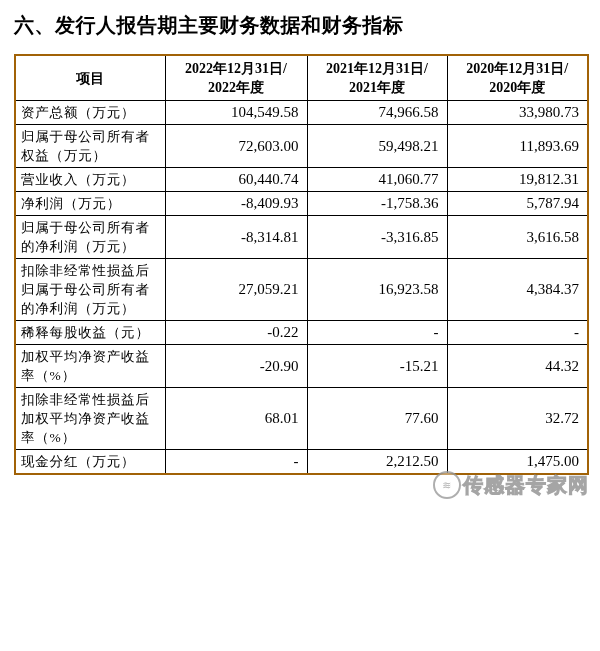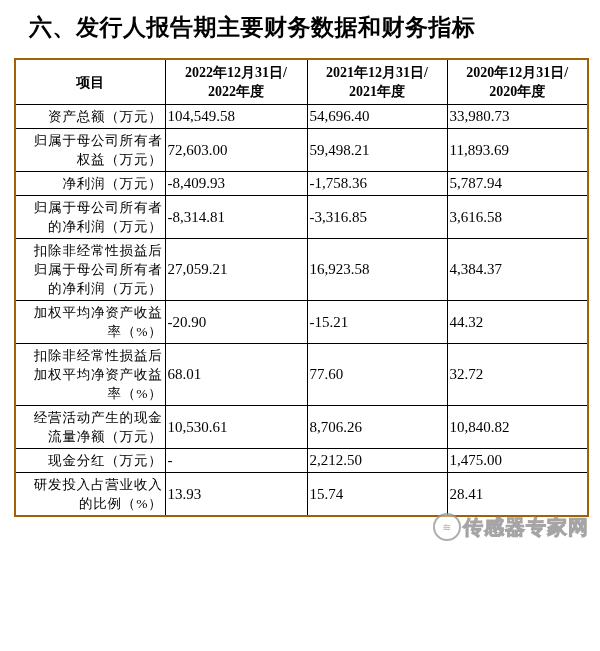--- a/index.html
+++ b/index.html
@@ -4,42 +4,42 @@
 <style>
   html,body { margin:0; padding:0; }
   body {
     width:600px; height:651px; overflow:hidden; position:relative;
     background:#ffffff; color:#000;
     font-family:"Liberation Serif","DejaVu Serif",serif;
   }
   .page { padding:10px 13px 0 14px; }
   .title {
     font-family:"Liberation Sans","DejaVu Sans",sans-serif;
-    font-size:23px; font-weight:bold; letter-spacing:0.5px;
-    margin:2px 0 15px 15px; color:#000;
+    font-size:20px; font-weight:bold; letter-spacing:0.5px;
+    margin:2px 0 15px 0; color:#000;
   }
   table.fin {
     border-collapse:collapse; table-layout:fixed; width:573px;
     border:2px solid #a16207;
   }
   table.fin th, table.fin td {
     border:1px solid #000;
   }
   .head-cell {
     font-size:14px; font-weight:bold; text-align:center;
     line-height:19px; padding:3px 2px; white-space:pre-line;
     vertical-align:middle;
   }
   .label-cell {
     font-size:13.5px; line-height:19px; letter-spacing:0.8px;
     padding:2px 2px 2px 5px; vertical-align:middle;
-    white-space:pre-line; text-align:right; font-weight:normal;
+    white-space:pre-line; text-align:left; font-weight:normal;
   }
   .value-cell {
-    font-size:15px; line-height:19px; 
+    font-size:15px; line-height:19px; text-align:right;
     padding:2px 8px 2px 2px; vertical-align:middle;
   }
   .note {
     position:relative; width:573px; margin-top:4px;
     font-size:13.5px; line-height:17px; letter-spacing:0.5px;
     white-space:pre-line; color:#000;
   }
   .watermark {
     position:absolute; top:-8px; right:-2px;
     display:flex; align-items:center; gap:2px;
@@ -80,29 +80,35 @@
         <th class="head-cell">2021年12月31日/
 2021年度</th>
         <th class="head-cell">2020年12月31日/
 2020年度</th>
       </tr>
     </thead>
     <tbody>
         <tr>
           <td class="label-cell">资产总额（万元）</td>
           <td class="value-cell">104,549.58</td>
-          <td class="value-cell">54,696.40</td>
+          <td class="value-cell">74,966.58</td>
           <td class="value-cell">33,980.73</td>
         </tr>
         <tr>
           <td class="label-cell">归属于母公司所有者
 权益（万元）</td>
           <td class="value-cell">72,603.00</td>
           <td class="value-cell">59,498.21</td>
           <td class="value-cell">11,893.69</td>
+        </tr>
+        <tr>
+          <td class="label-cell">营业收入（万元）</td>
+          <td class="value-cell">60,440.74</td>
+          <td class="value-cell">41,060.77</td>
+          <td class="value-cell">19,812.31</td>
         </tr>
         <tr>
           <td class="label-cell">净利润（万元）</td>
           <td class="value-cell">-8,409.93</td>
           <td class="value-cell">-1,758.36</td>
           <td class="value-cell">5,787.94</td>
         </tr>
         <tr>
           <td class="label-cell">归属于母公司所有者
 的净利润（万元）</td>
@@ -112,53 +118,45 @@
         </tr>
         <tr>
           <td class="label-cell">扣除非经常性损益后
 归属于母公司所有者
 的净利润（万元）</td>
           <td class="value-cell">27,059.21</td>
           <td class="value-cell">16,923.58</td>
           <td class="value-cell">4,384.37</td>
         </tr>
         <tr>
+          <td class="label-cell">稀释每股收益（元）</td>
+          <td class="value-cell">-0.22</td>
+          <td class="value-cell">-</td>
+          <td class="value-cell">-</td>
+        </tr>
+        <tr>
           <td class="label-cell">加权平均净资产收益
 率（%）</td>
           <td class="value-cell">-20.90</td>
           <td class="value-cell">-15.21</td>
           <td class="value-cell">44.32</td>
         </tr>
         <tr>
           <td class="label-cell">扣除非经常性损益后
 加权平均净资产收益
 率（%）</td>
           <td class="value-cell">68.01</td>
           <td class="value-cell">77.60</td>
           <td class="value-cell">32.72</td>
         </tr>
         <tr>
-          <td class="label-cell">经营活动产生的现金
-流量净额（万元）</td>
-          <td class="value-cell">10,530.61</td>
-          <td class="value-cell">8,706.26</td>
-          <td class="value-cell">10,840.82</td>
-        </tr>
-        <tr>
           <td class="label-cell">现金分红（万元）</td>
           <td class="value-cell">-</td>
           <td class="value-cell">2,212.50</td>
           <td class="value-cell">1,475.00</td>
-        </tr>
-        <tr>
-          <td class="label-cell">研发投入占营业收入
-的比例（%）</td>
-          <td class="value-cell">13.93</td>
-          <td class="value-cell">15.74</td>
-          <td class="value-cell">28.41</td>
         </tr>
       </tbody>
   </table>
 
   <div class="note">
     
     <div class="watermark">
       <span class="wm-circle">≋</span>
       <span class="wm-text">传感器专家网</span>
     </div>

